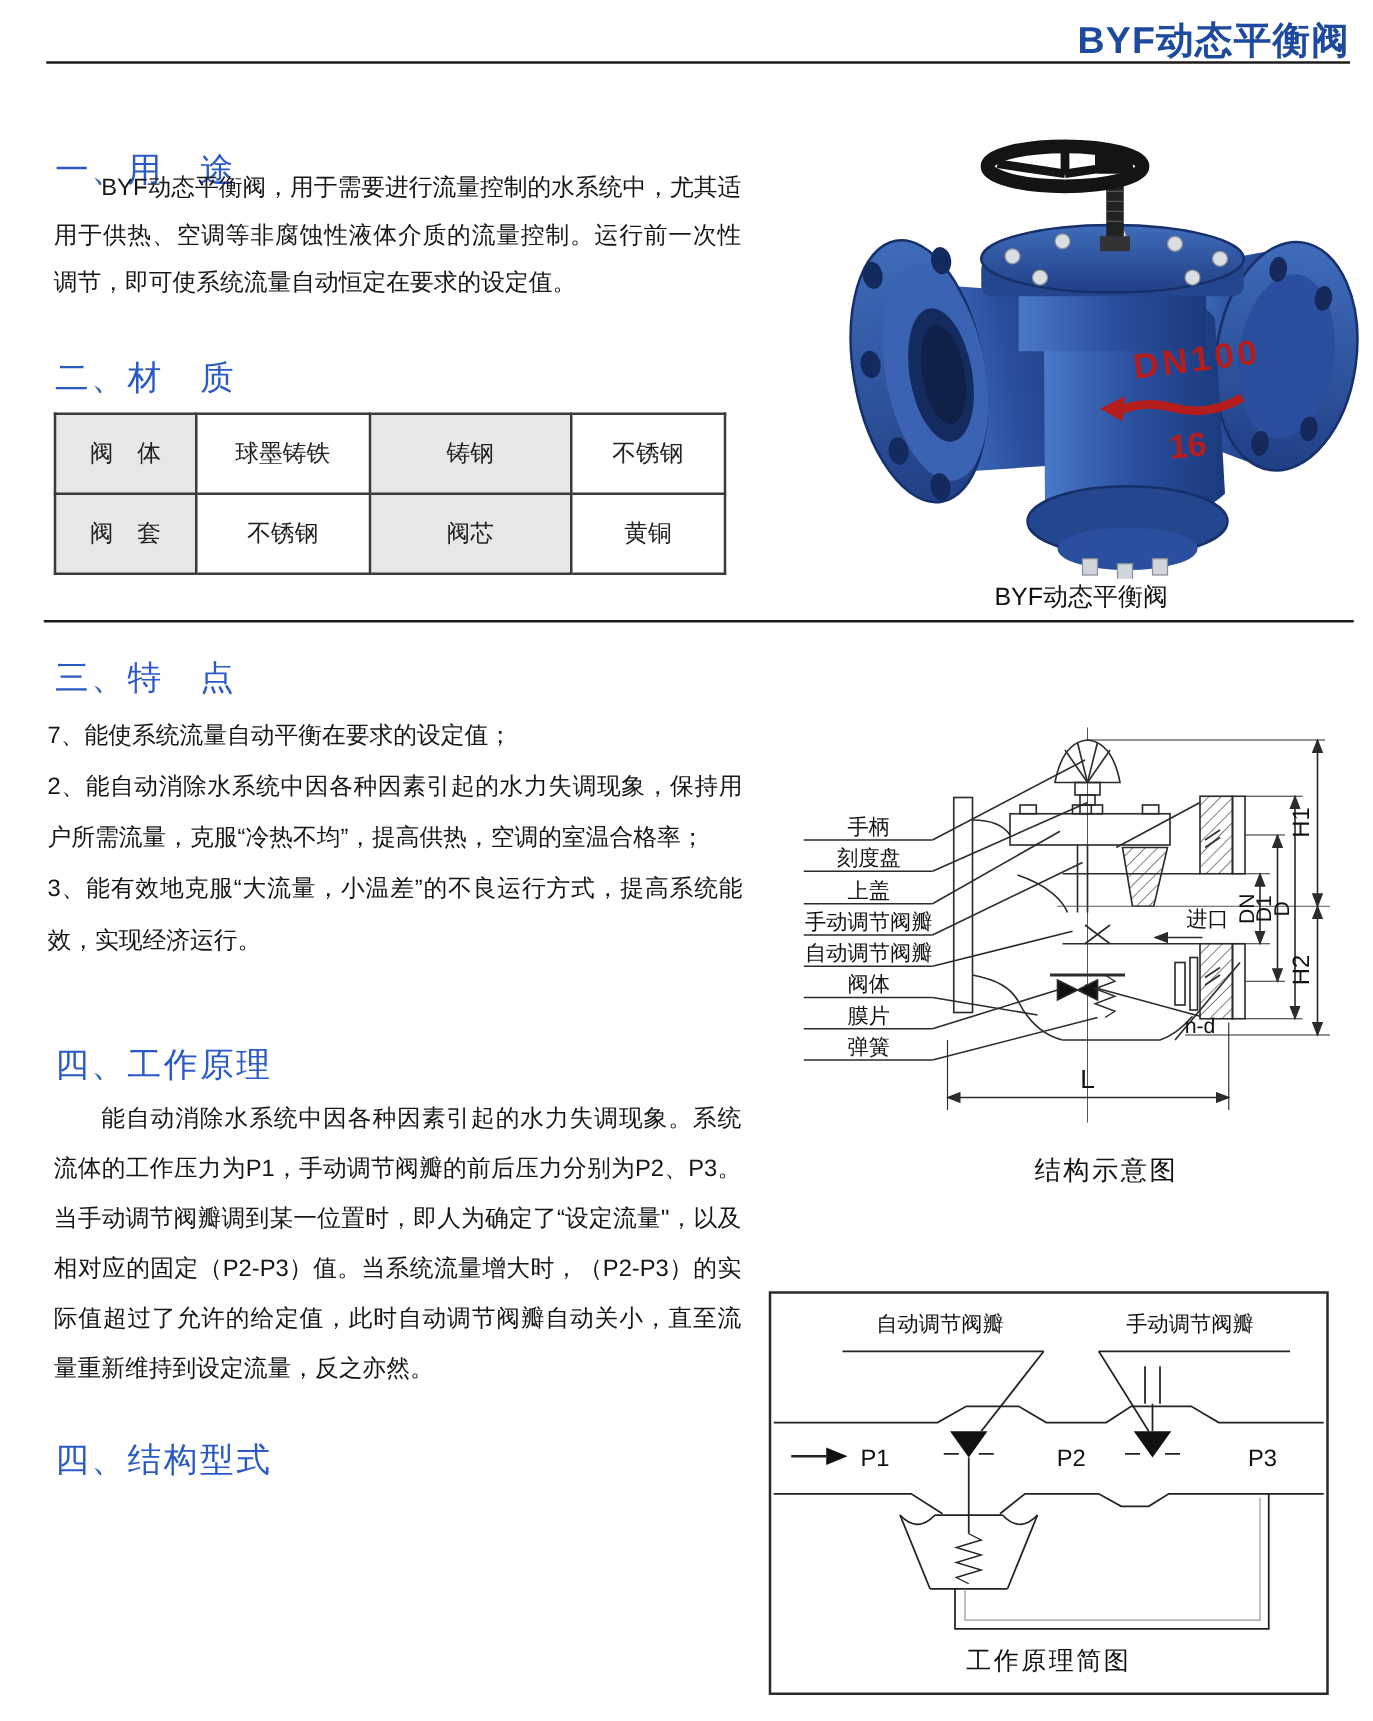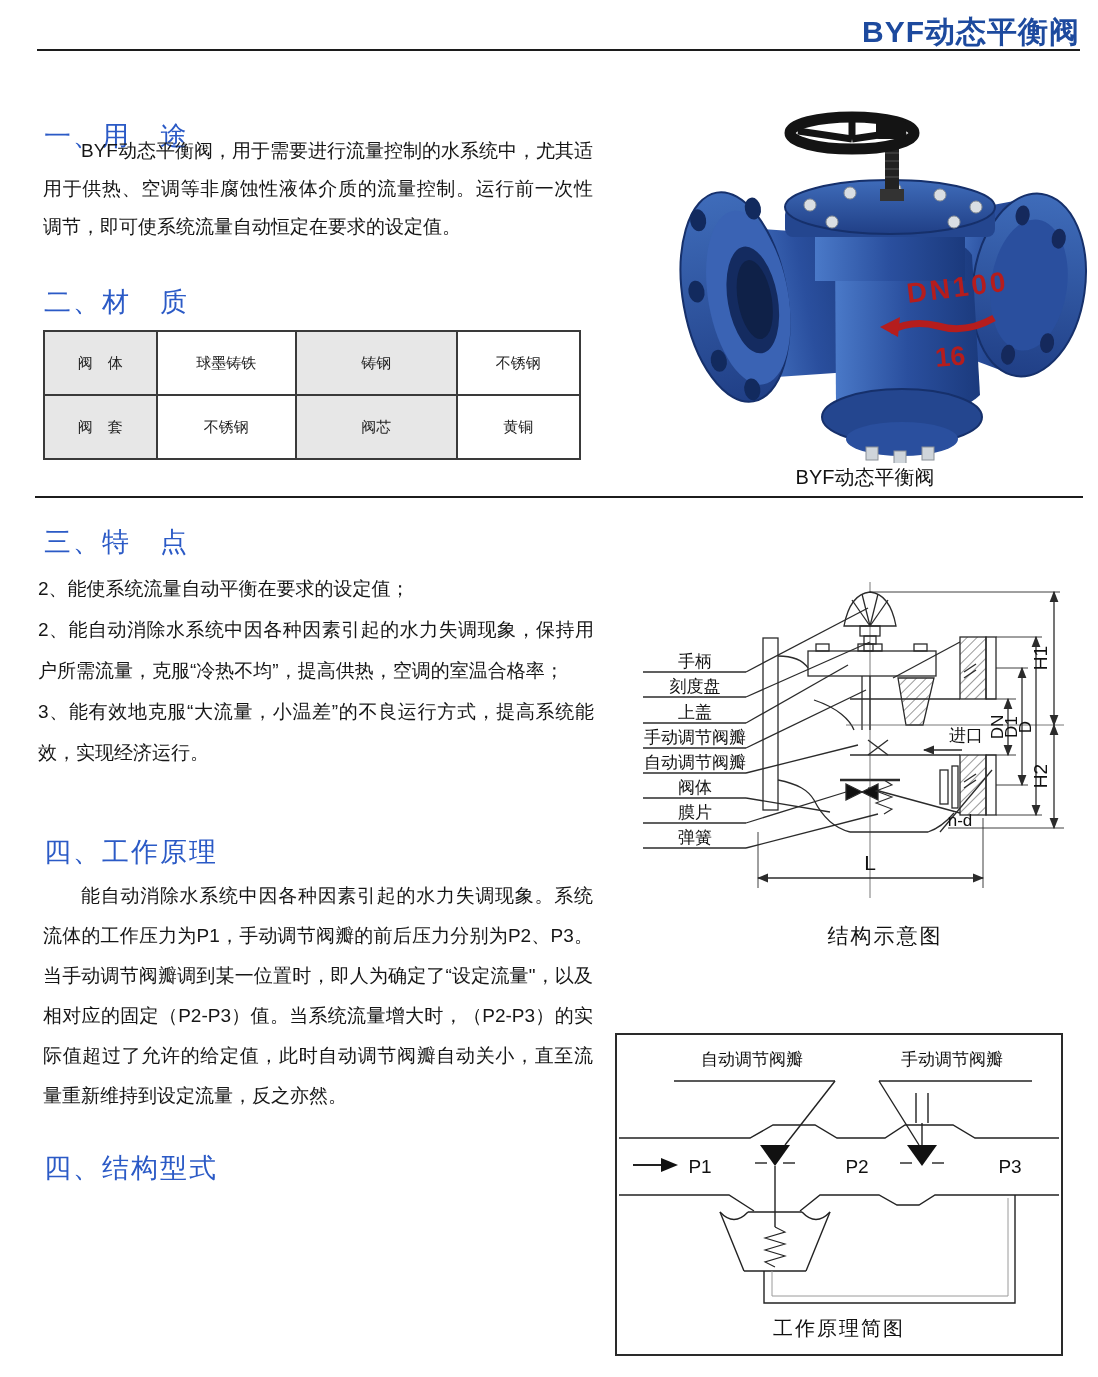--- a/index.html
+++ b/index.html
@@ -7,21 +7,21 @@
         font-family:"Liberation Sans","DejaVu Sans",sans-serif;color:#1b1b1b;}
   .doc-title{position:absolute;top:12px;right:18px;font-size:30px;font-weight:bold;color:#1d4a9e;letter-spacing:1px;}
   .rule{position:absolute;height:2px;background:#1c1c1c;}
   .rule1{left:37px;top:49px;width:1043px;}
   .rule2{left:35px;top:496px;width:1048px;}
   .sec-head{position:absolute;left:44px;font-size:27px;color:#2b5ac6;letter-spacing:2px;white-space:pre;}
   .body-text{position:absolute;left:43px;width:550px;font-size:19px;line-height:38px;text-align:justify;color:#161616;}
   .indent{text-indent:2em;}
   .feat{position:absolute;left:38px;width:556px;font-size:19px;line-height:41px;text-align:justify;color:#161616;}
   table.mat{position:absolute;left:43px;top:330px;width:538px;border-collapse:collapse;table-layout:fixed;}
-  table.mat td{border:2px solid #3a3a3a;height:60px;text-align:center;font-size:15px;color:#222;}
+  table.mat td{border:2px solid #3a3a3a;height:60px;text-align:center;font-size:19px;color:#222;}
   td.shade{background:#e7e7e7;}
   .photo-wrap{position:absolute;left:640px;top:95px;width:450px;height:368px;}
   .photo-cap{position:absolute;left:640px;top:464px;width:450px;text-align:center;font-size:20px;color:#111;}
   .struct-wrap{position:absolute;left:618px;top:580px;width:480px;height:330px;text-align:center;}
   .struct-cap{position:absolute;left:660px;top:922px;width:450px;text-align:center;font-size:21px;color:#111;letter-spacing:2px;}
   .princ-box{position:absolute;left:615px;top:1033px;width:448px;height:323px;border:2px solid #2a2a2a;box-sizing:border-box;background:#fff;}
   svg text{font-family:"Liberation Sans","DejaVu Sans",sans-serif;}
 </style>
 </head>
 <body>
@@ -55,21 +55,21 @@
       <td class="shade">阀芯</td>
       <td>黄铜</td>
     </tr>
   </tbody>
     </table>
 
   <div class="rule rule2"></div>
 
   <div class="sec-head" style="top:524px;">三、特　点</div>
   <div class="feat" style="top:568px;">
-    <div>2、能使系统流量自动平衡在要求的设定值；</div>
+    <div>7、能使系统流量自动平衡在要求的设定值；</div>
     <div>2、能自动消除水系统中因各种因素引起的水力失调现象，保持用户所需流量，克服“冷热不均”，提高供热，空调的室温合格率；</div>
     <div>3、能有效地克服“大流量，小温差”的不良运行方式，提高系统能效，实现经济运行。</div>
   </div>
 
   <div class="sec-head" style="top:834px;">四、工作原理</div>
   <div class="body-text indent" style="top:876px;line-height:40px;">能自动消除水系统中因各种因素引起的水力失调现象。系统流体的工作压力为P1，手动调节阀瓣的前后压力分别为P2、P3。当手动调节阀瓣调到某一位置时，即人为确定了“设定流量"，以及相对应的固定（P2-P3）值。当系统流量增大时，（P2-P3）的实际值超过了允许的给定值，此时自动调节阀瓣自动关小，直至流量重新维持到设定流量，反之亦然。</div>
 
   <div class="sec-head" style="top:1150px;">四、结构型式</div>
 
   <div class="photo-wrap">

